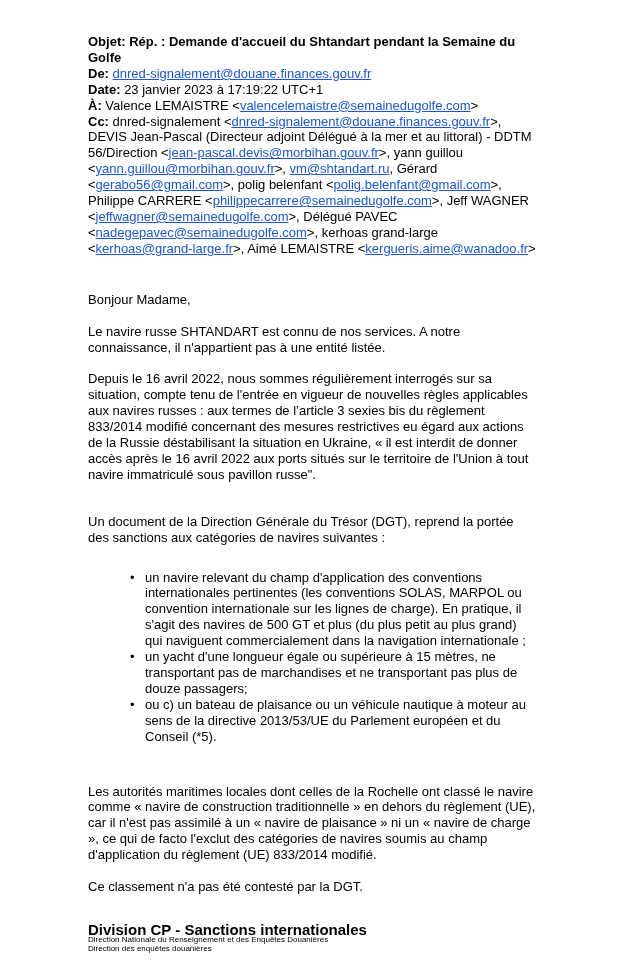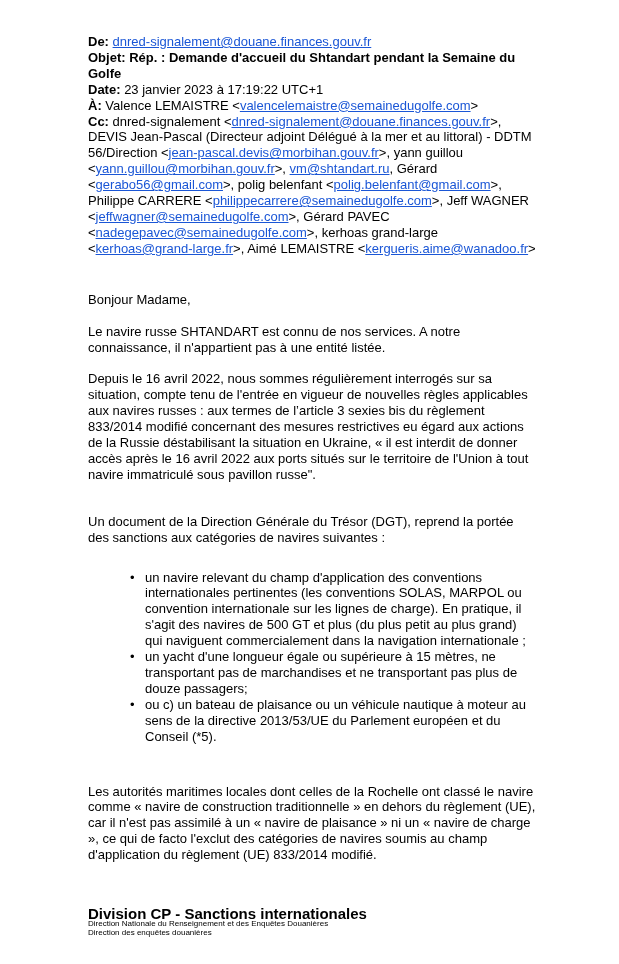--- a/index.html
+++ b/index.html
@@ -16,27 +16,27 @@
   ul.bullets li { position:relative; padding-left:15px; }
   ul.bullets li::before { content:"•"; position:absolute; left:0; top:0; }
   .sig { font-size:8px; line-height:9px; }
   .sig .division { font-family:Liberation Sans, sans-serif; font-weight:bold; font-size:15px; line-height:10px; }
 </style>
 </head>
 <body>
 
 <div class="page">
   <div class="hdr">
+    <div style="font-weight:bold;">
+      <span>Objet:</span>
+      <span>Rép. : Demande d'accueil du Shtandart pendant la Semaine du Golfe</span>
+    </div>
     <div>
       <b>De:</b>
       <a>dnred-signalement@douane.finances.gouv.fr</a>
-    </div>
-    <div style="font-weight:bold;">
-      <span>Objet:</span>
-      <span>Rép. : Demande d'accueil du Shtandart pendant la Semaine du Golfe</span>
     </div>
     <div>
       <b>Date:</b>
       <span>23 janvier 2023 à 17:19:22 UTC+1</span>
     </div>
     <div>
       <b>À:</b>
       <span>Valence LEMAISTRE</span>
       &lt;<a>valencelemaistre@semainedugolfe.com</a>&gt;
     </div>
@@ -50,21 +50,21 @@
       &lt;<a>yann.guillou@morbihan.gouv.fr</a>&gt;,
       <a>vm@shtandart.ru</a>,
       <span>Gérard</span>
       &lt;<a>gerabo56@gmail.com</a>&gt;,
       <span>polig belenfant</span>
       &lt;<a>polig.belenfant@gmail.com</a>&gt;,
       <span>Philippe CARRERE</span>
       &lt;<a>philippecarrere@semainedugolfe.com</a>&gt;,
       <span>Jeff WAGNER</span>
       &lt;<a>jeffwagner@semainedugolfe.com</a>&gt;,
-      <span>Gérard PAVEC</span>
+      <span>Délégué PAVEC</span>
       &lt;<a>nadegepavec@semainedugolfe.com</a>&gt;,
       <span>kerhoas grand-large</span>
       &lt;<a>kerhoas@grand-large.fr</a>&gt;,
       <span>Aimé LEMAISTRE</span>
       &lt;<a>kergueris.aime@wanadoo.fr</a>&gt;
     </div>
   </div>
 
   <div class="gap-big"></div>
   <p>Bonjour Madame,</p>
@@ -76,20 +76,21 @@
   <p>Un document de la Direction Générale du Trésor (DGT), reprend la portée des sanctions aux catégories de navires suivantes :</p>
   <div class="gap"></div>
   <ul class="bullets">
     <li>un navire relevant du champ d'application des conventions internationales pertinentes (les conventions SOLAS, MARPOL ou convention internationale sur les lignes de charge). En pratique, il s'agit des navires de 500 GT et plus (du plus petit au plus grand) qui naviguent commercialement dans la navigation internationale ;</li>
     <li>un yacht d'une longueur égale ou supérieure à 15 mètres, ne transportant pas de marchandises et ne transportant pas plus de douze passagers;</li>
     <li>ou c) un bateau de plaisance ou un véhicule nautique à moteur au sens de la directive 2013/53/UE du Parlement européen et du Conseil (*5).</li>
   </ul>
   <div class="gap-xl"></div>
   <p>Les autorités maritimes locales dont celles de la Rochelle ont classé le navire comme « navire de construction traditionnelle » en dehors du règlement (UE), car il n'est pas assimilé à un « navire de plaisance » ni un « navire de charge », ce qui de facto l'exclut des catégories de navires soumis au champ d'application du règlement (UE) 833/2014 modifié.</p>
   <div class="gap"></div>
+  <p>Ce classement n'a pas été contesté par la DGT.</p>
   <div class="gap"></div>
 
   <div style="height:14px"></div>
   <div class="sig">
     <div class="division">Division CP - Sanctions internationales</div>
     <div>Direction Nationale du Renseignement et des Enquêtes Douanières</div>
     <div>Direction des enquêtes douanières</div>
 
   </div>
 </div>

